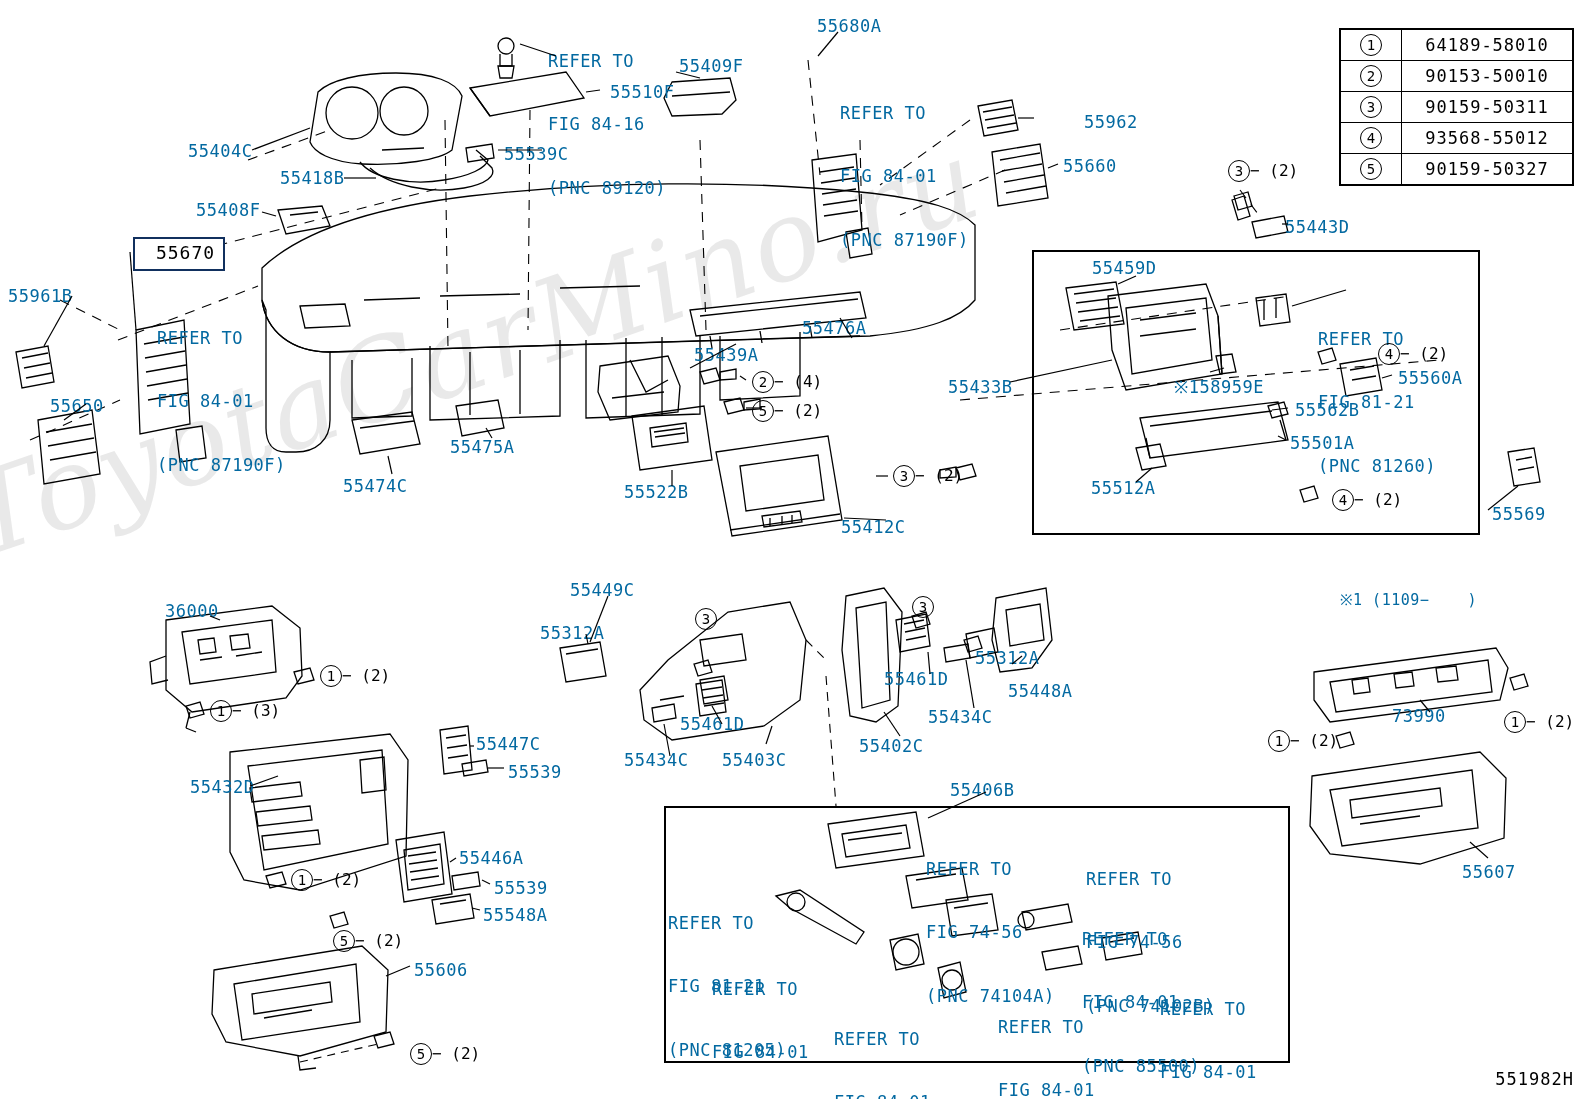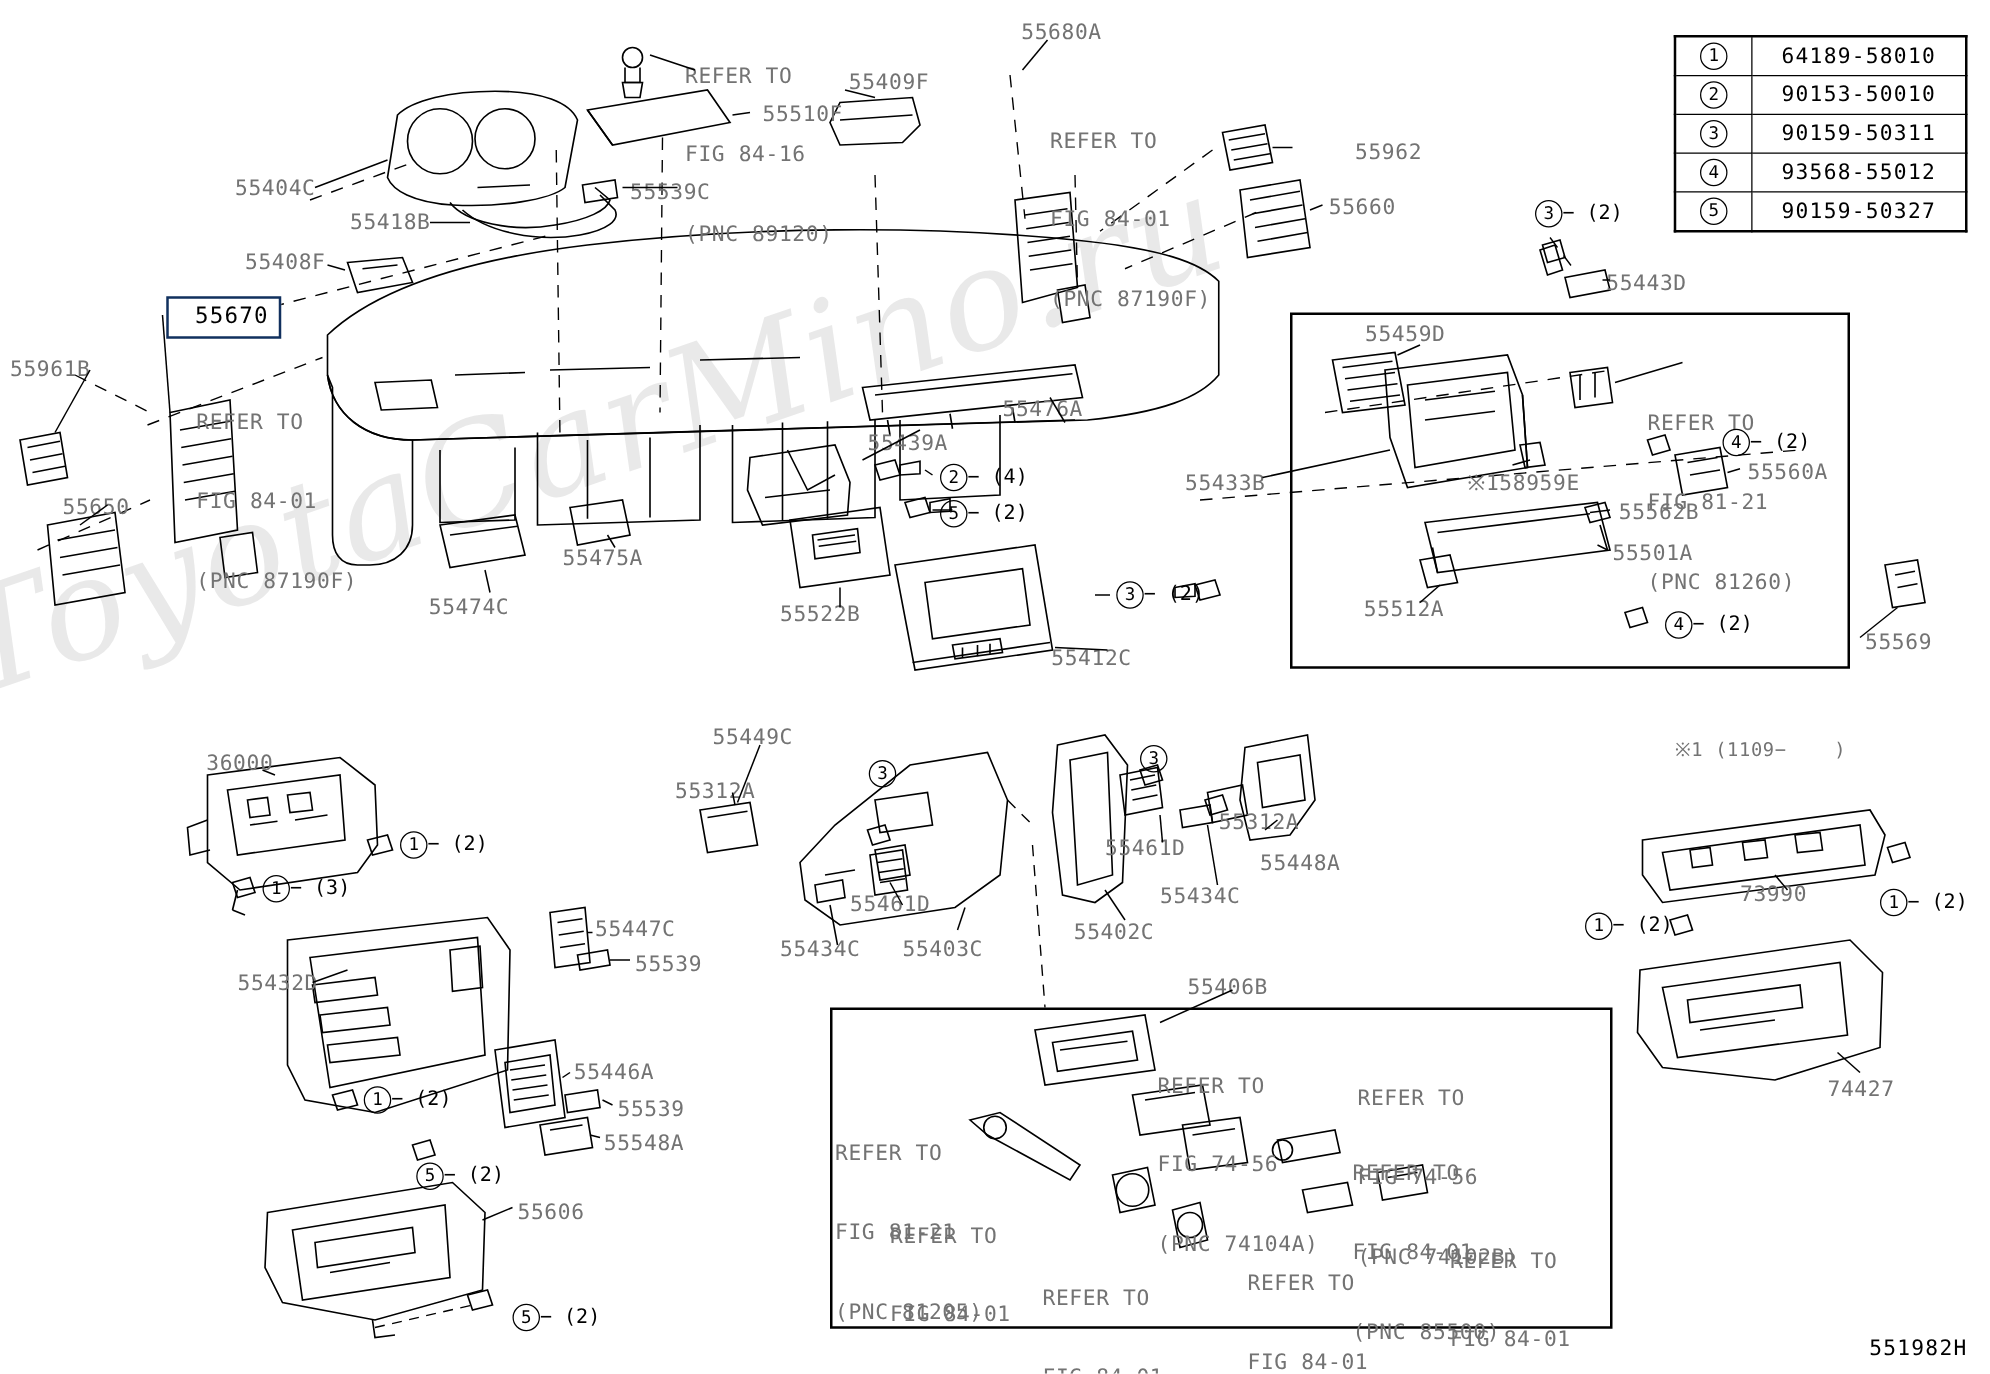--- a/index.html
+++ b/index.html
@@ -12,21 +12,21 @@
     width: 1592px;
     height: 1099px;
     background: #ffffff;
     font-family: "DejaVu Sans Mono", "Liberation Mono", monospace;
     overflow: hidden;
   }
   .lbl {
     position: absolute;
     font-size: 17px;
     letter-spacing: 0.5px;
-    color: #737373;
+    color: #0369a1;
     white-space: pre;
     line-height: 1.25;
   }
   .lbl.sm { font-size: 15px; }
   .watermark {
     position: absolute;
     left: 40px;
     top: 210px;
     width: 1400px;
     height: 800px;
@@ -509,21 +509,21 @@
   <div class="lbl" style="left:1392px; top:706px;">73990</div>
   <div class="lbl" style="left:624px; top:750px;">55434C</div>
   <div class="lbl" style="left:722px; top:750px;">55403C</div>
   <div class="lbl" style="left:476px; top:734px;">55447C</div>
   <div class="lbl" style="left:508px; top:762px;">55539</div>
   <div class="lbl" style="left:190px; top:777px;">55432D</div>
   <div class="lbl" style="left:950px; top:780px;">55406B</div>
   <div class="lbl" style="left:459px; top:848px;">55446A</div>
   <div class="lbl" style="left:494px; top:878px;">55539</div>
   <div class="lbl" style="left:483px; top:905px;">55548A</div>
-  <div class="lbl" style="left:1462px; top:862px;">74427</div>
+  <div class="lbl" style="left:1462px; top:862px;">55607</div>
   <div class="lbl" style="left:414px; top:960px;">55606</div>
 
   <div class="callout" style="left:1228px; top:160px;">
     <span class="circ">3</span><span>− (2)</span>
   </div>
   <div class="callout" style="left:752px; top:371px;">
     <span class="circ">2</span><span>− (4)</span>
   </div>
   <div class="callout" style="left:1378px; top:343px;">
     <span class="circ">4</span><span>− (2)</span>

